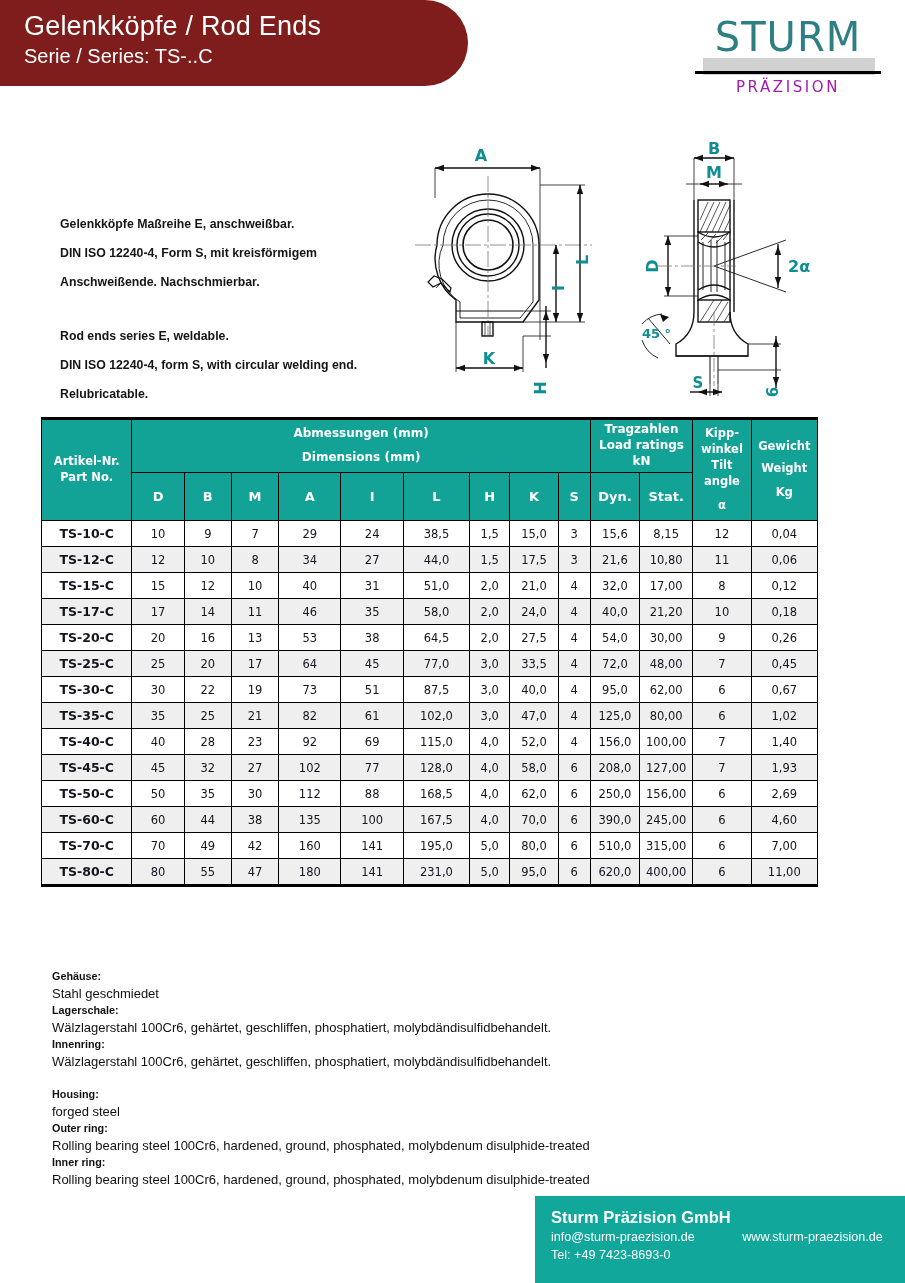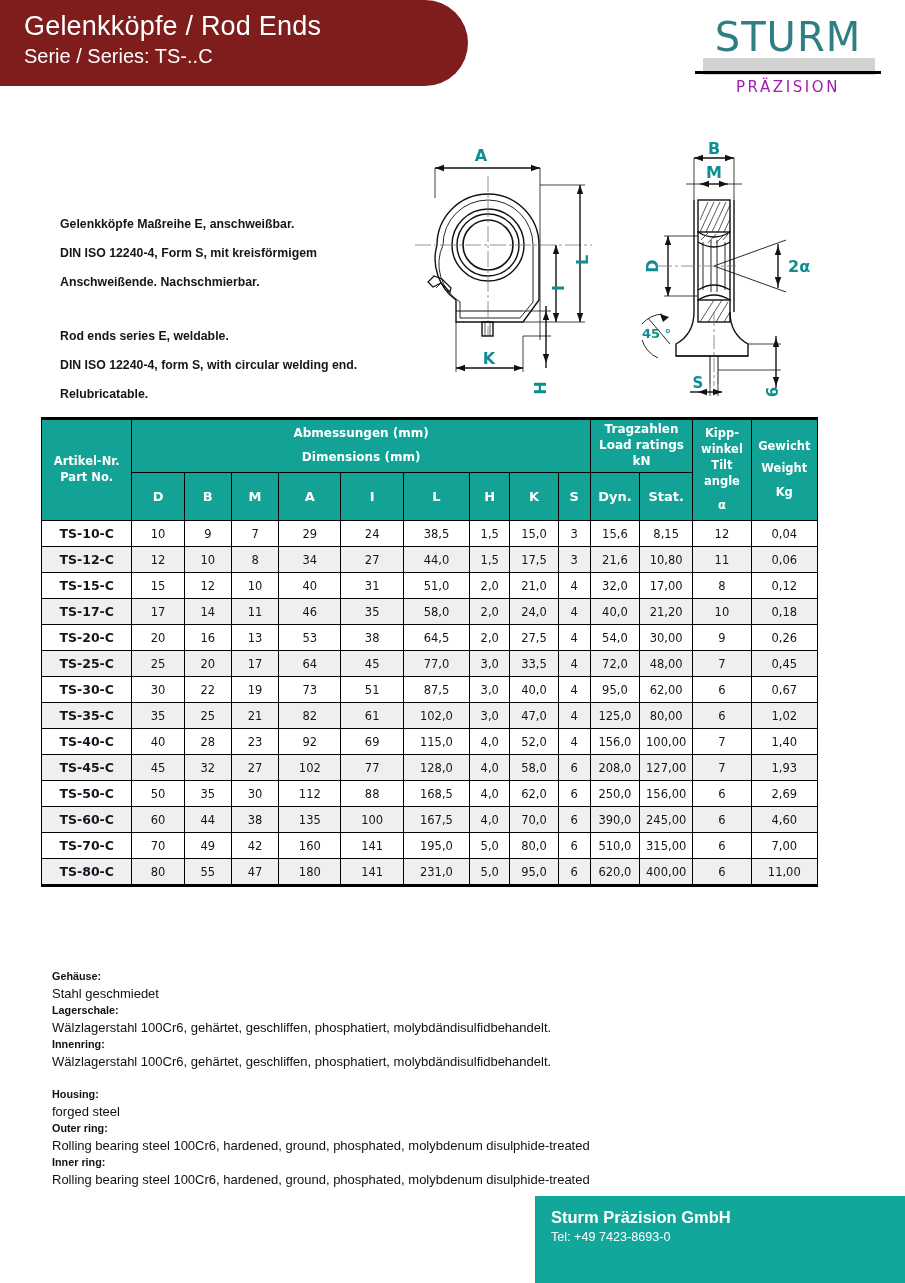--- a/index.html
+++ b/index.html
@@ -682,14 +682,18 @@
   <p class="lbl">Housing:</p>
   <p class="val">forged steel</p>
   <p class="lbl">Outer ring:</p>
   <p class="val">Rolling bearing steel 100Cr6, hardened, ground, phosphated,  molybdenum  disulphide-treated</p>
   <p class="lbl">Inner ring:</p>
   <p class="val">Rolling bearing steel 100Cr6, hardened, ground, phosphated,  molybdenum  disulphide-treated</p>
 </div>
 
 <div class="footer">
   <div class="co">Sturm Präzision GmbH</div>
+  <div class="ln">
+    <span>info@sturm-praezision.de</span>
+    <span class="web">www.sturm-praezision.de</span>
+  </div>
   <div class="ln">Tel: +49 7423-8693-0</div>
 </div>
 
 </body></html>

